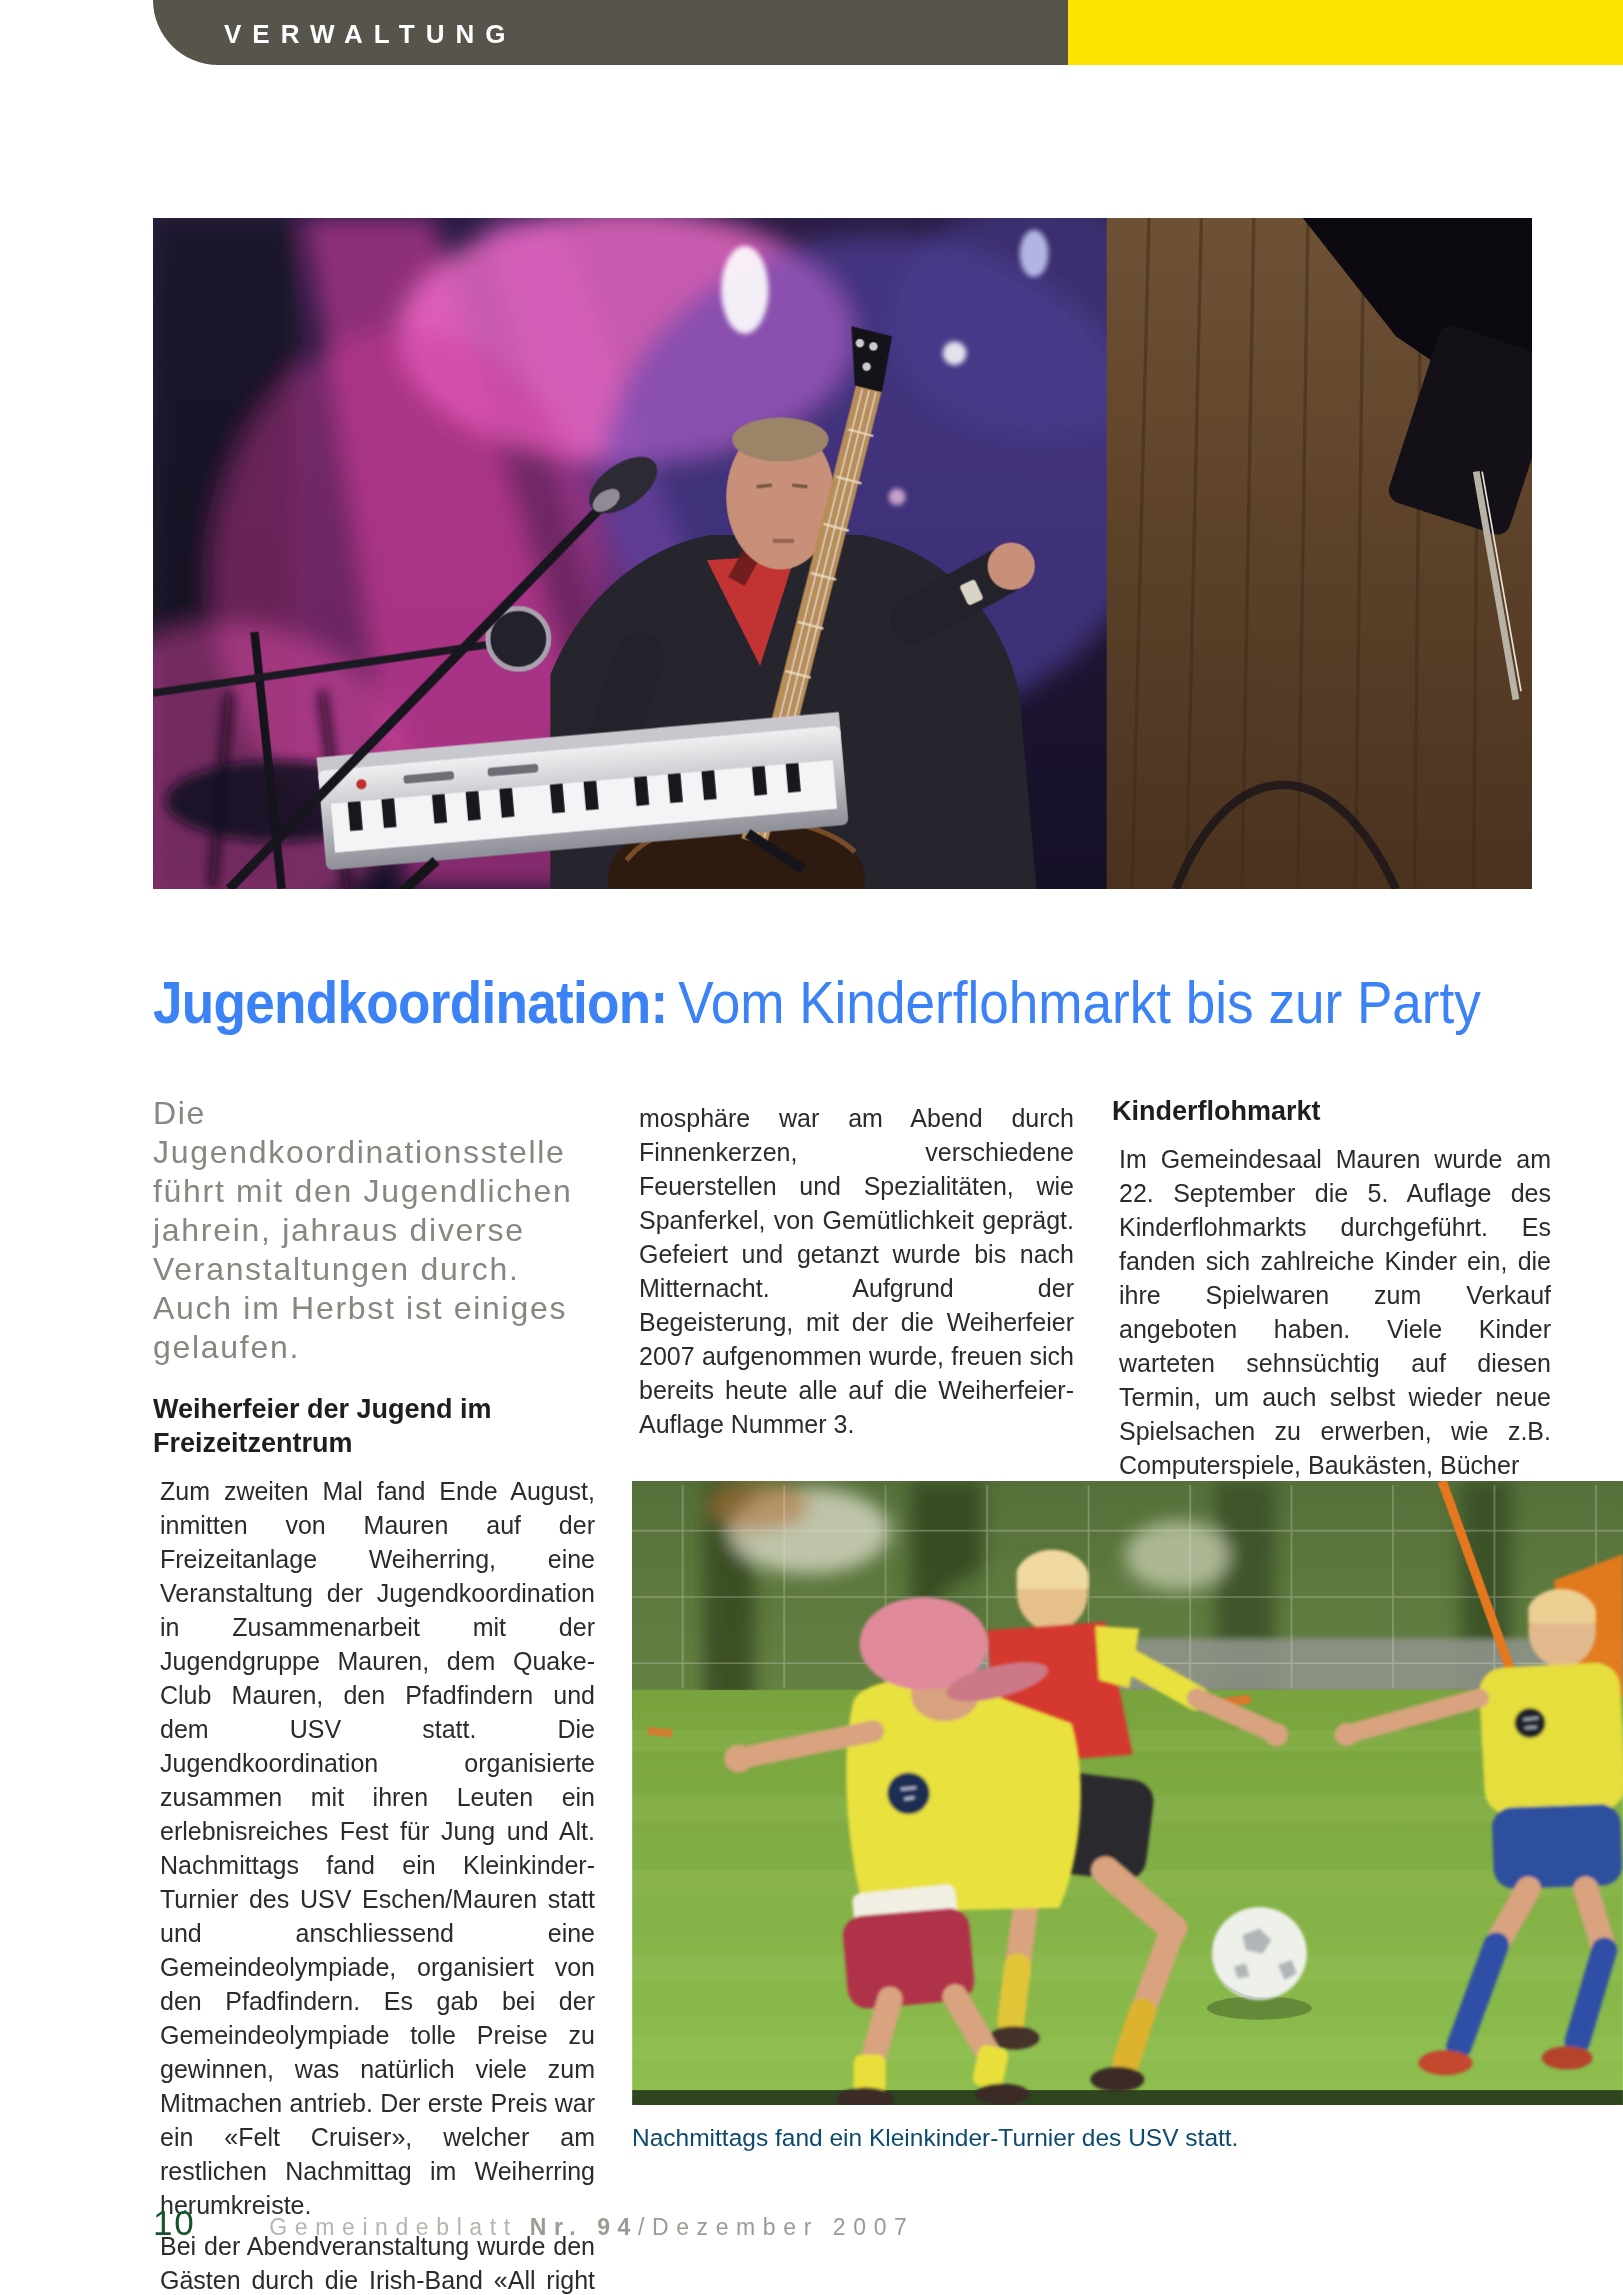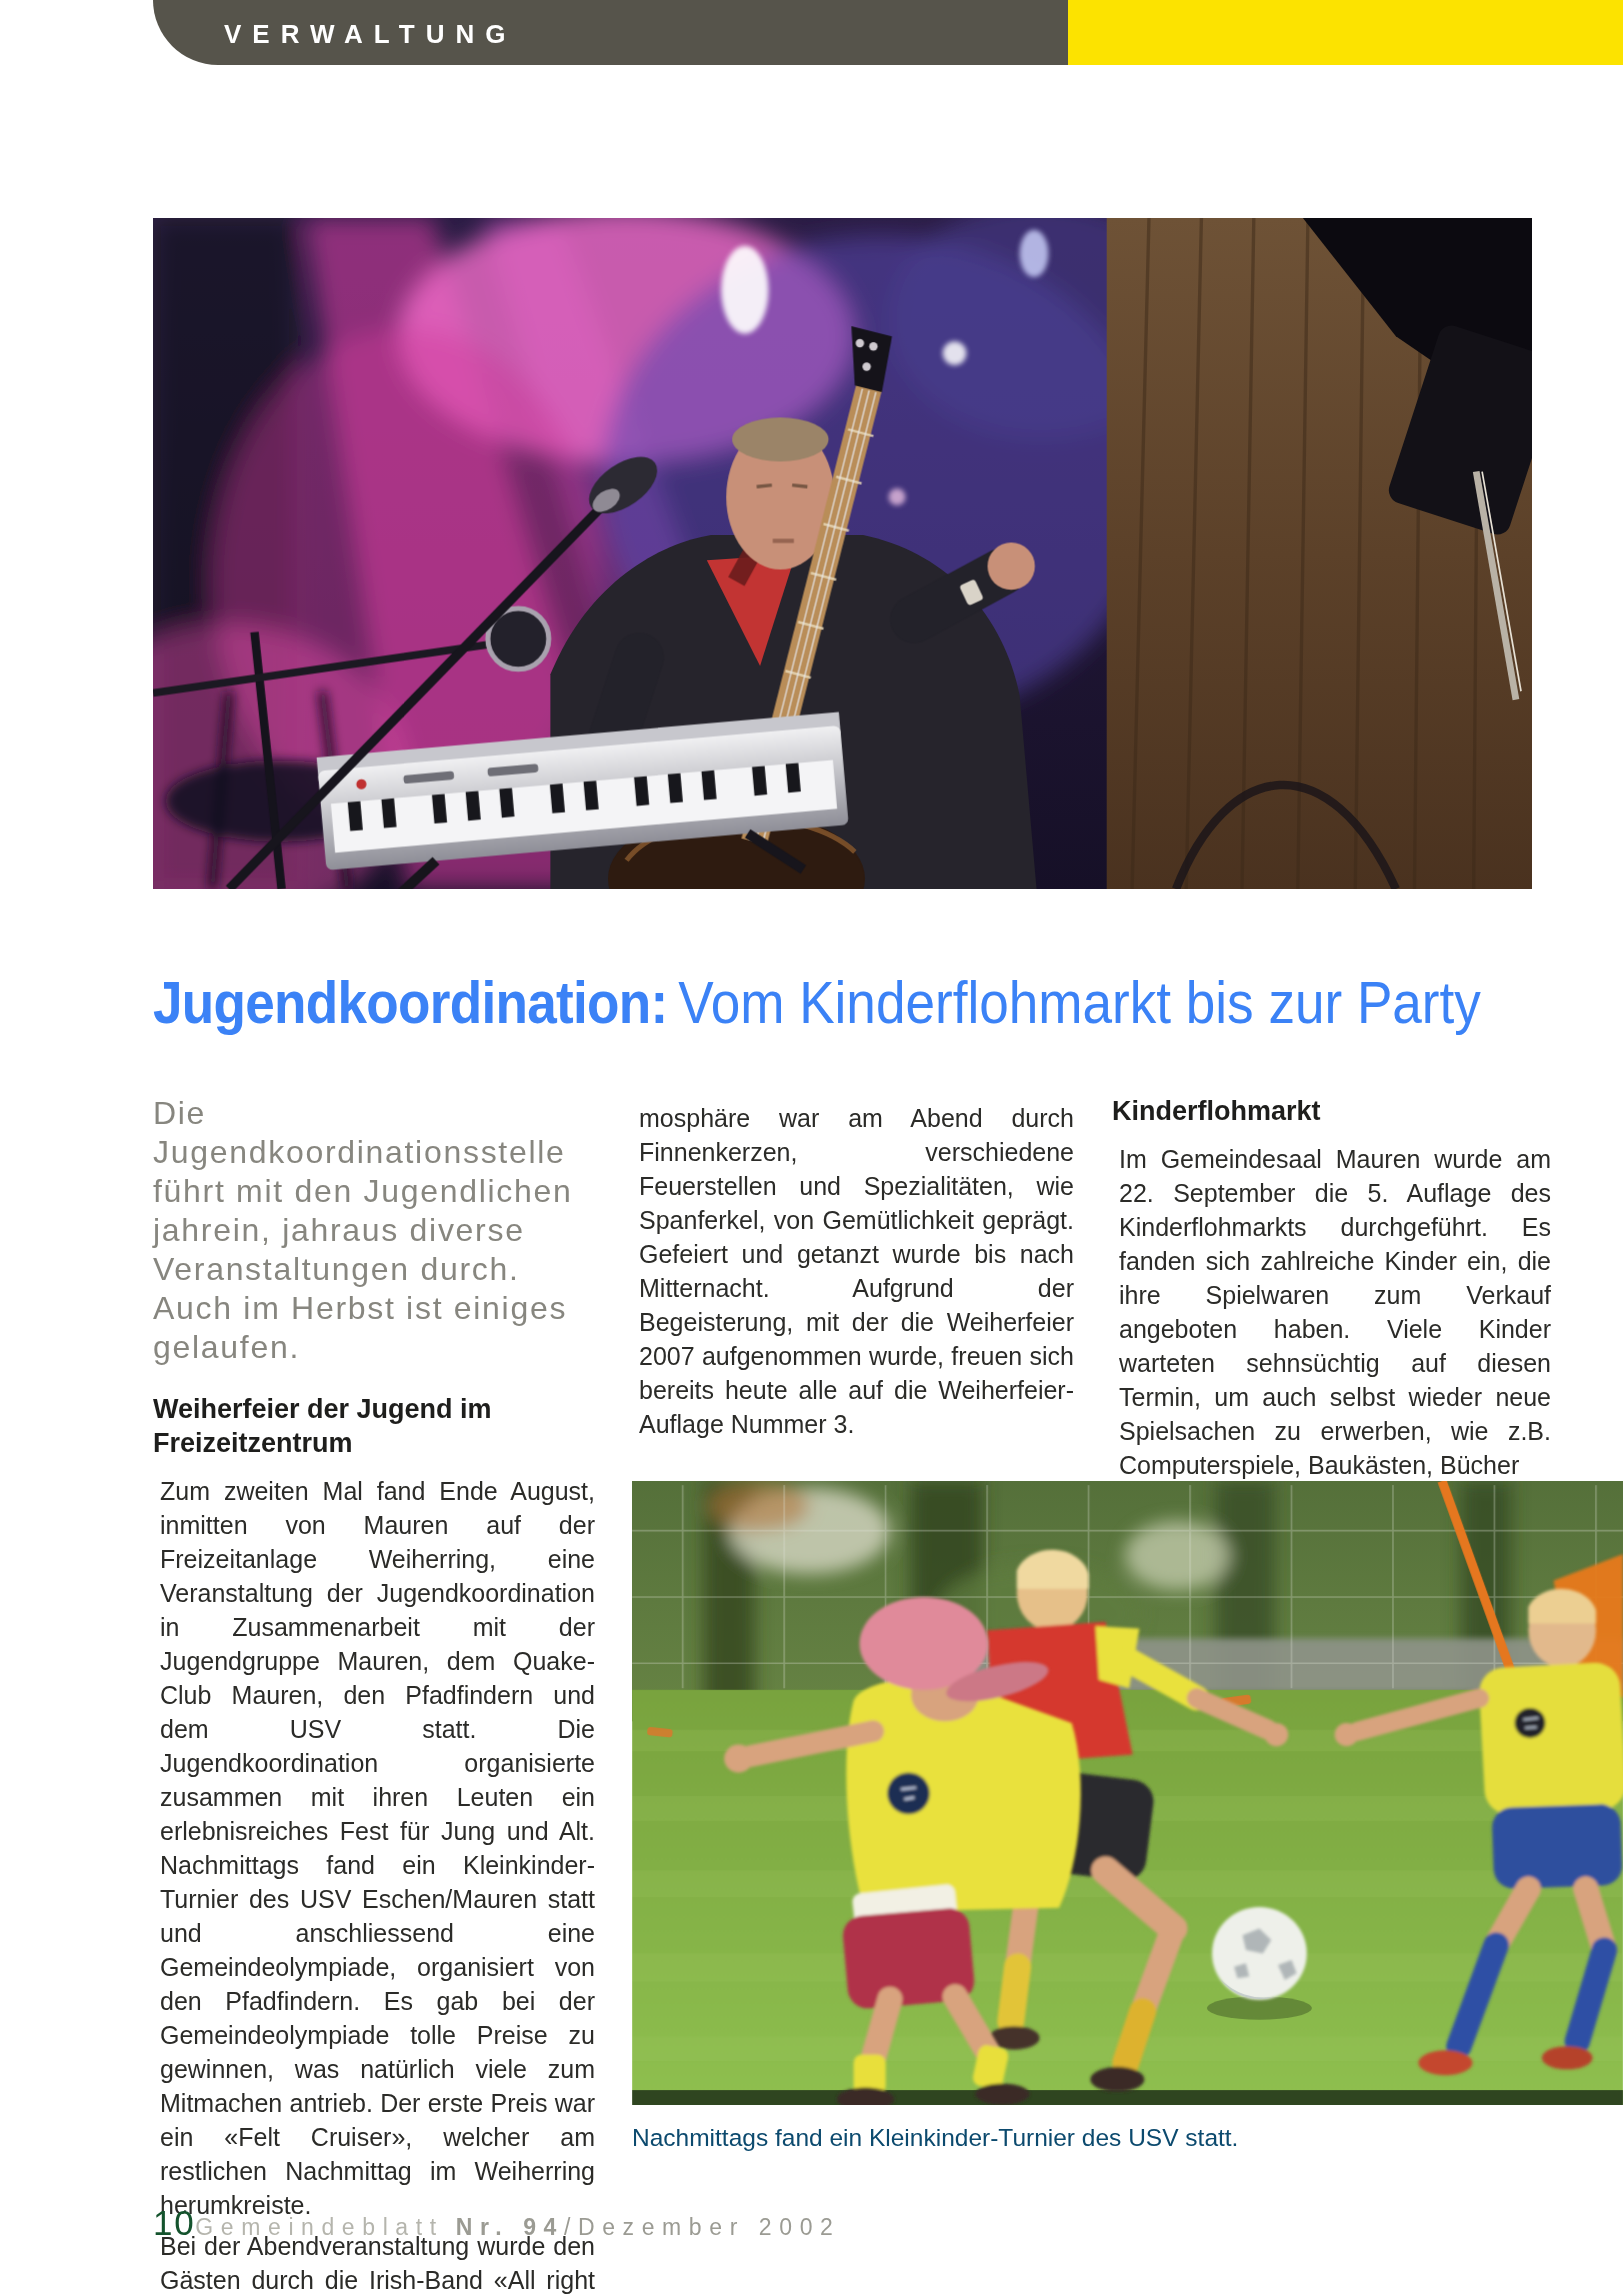--- a/index.html
+++ b/index.html
@@ -25,21 +25,21 @@
   .col{position:absolute;top:1094px;width:449px;}
   .col1{left:153px;} .col2{left:632px;} .col3{left:1112px;width:446px;}
   .intro{margin:0 0 25px 0;font-size:32px;line-height:39px;letter-spacing:1.7px;color:#87867F;}
   .subhead{margin:0 0 13.5px 0;font-size:27px;line-height:34px;color:#1E1E1C;font-weight:700;}
   .body{margin:7px;font-size:25px;line-height:34px;color:#2B2B28;text-align:justify;}
   
   .caption{position:absolute;left:632px;top:2124px;width:972px;margin:0;
            font-size:24.5px;color:#0c4a6e;}
   .page-footer{position:absolute;left:153px;top:2203px;display:flex;align-items:baseline;}
   .pageno{font-size:35px;color:#14532d;font-weight:400;letter-spacing:1.7px;}
-  .pub{font-size:23px;color:#B5B5AD;letter-spacing:7.6px;font-weight:400;}
+  .pub{margin-left:74px;font-size:23px;color:#B5B5AD;letter-spacing:7.6px;font-weight:400;}
   .issue{margin-left:12px;font-size:23px;color:#9B9B93;letter-spacing:7.6px;font-weight:700;}
   .issuedate{font-size:23px;color:#9B9B93;letter-spacing:7.6px;font-weight:400;}
 </style>
 </head>
 <body>
 
 <div class="page">
 
   <div class="bar-gray">
     <span class="section-label">VERWALTUNG</span>
@@ -341,17 +341,17 @@
       </g>
     </svg>
   </figure>
 
   <p class="caption">Nachmittags fand ein Kleinkinder-Turnier des USV statt.</p>
 
   <footer class="page-footer">
     <span class="pageno">10</span>
     <span class="pub">Gemeindeblatt</span>
     <span class="issue">Nr. 94</span>
-    <span class="issuedate">/Dezember 2002</span>
+    <span class="issuedate">/Dezember 2007</span>
   </footer>
 
 </div>
 
 
 </body></html>

